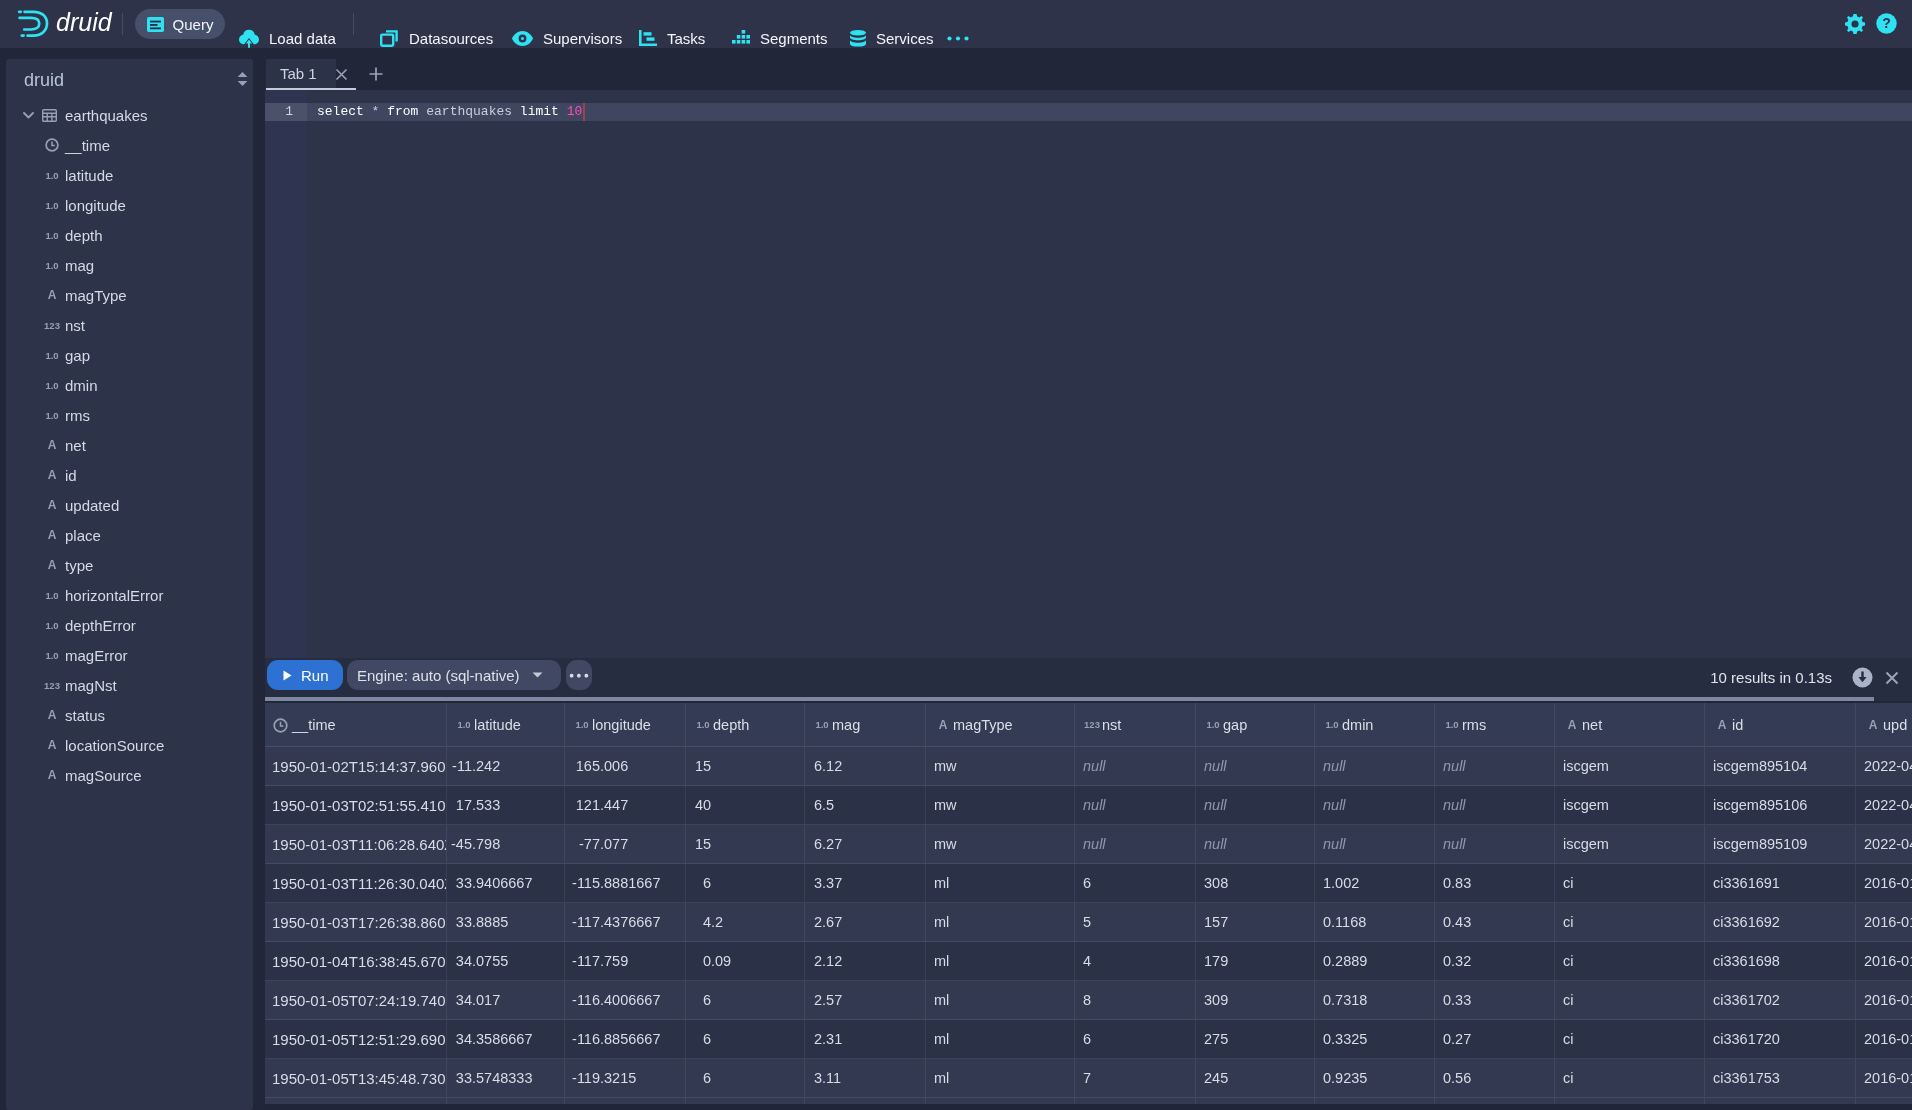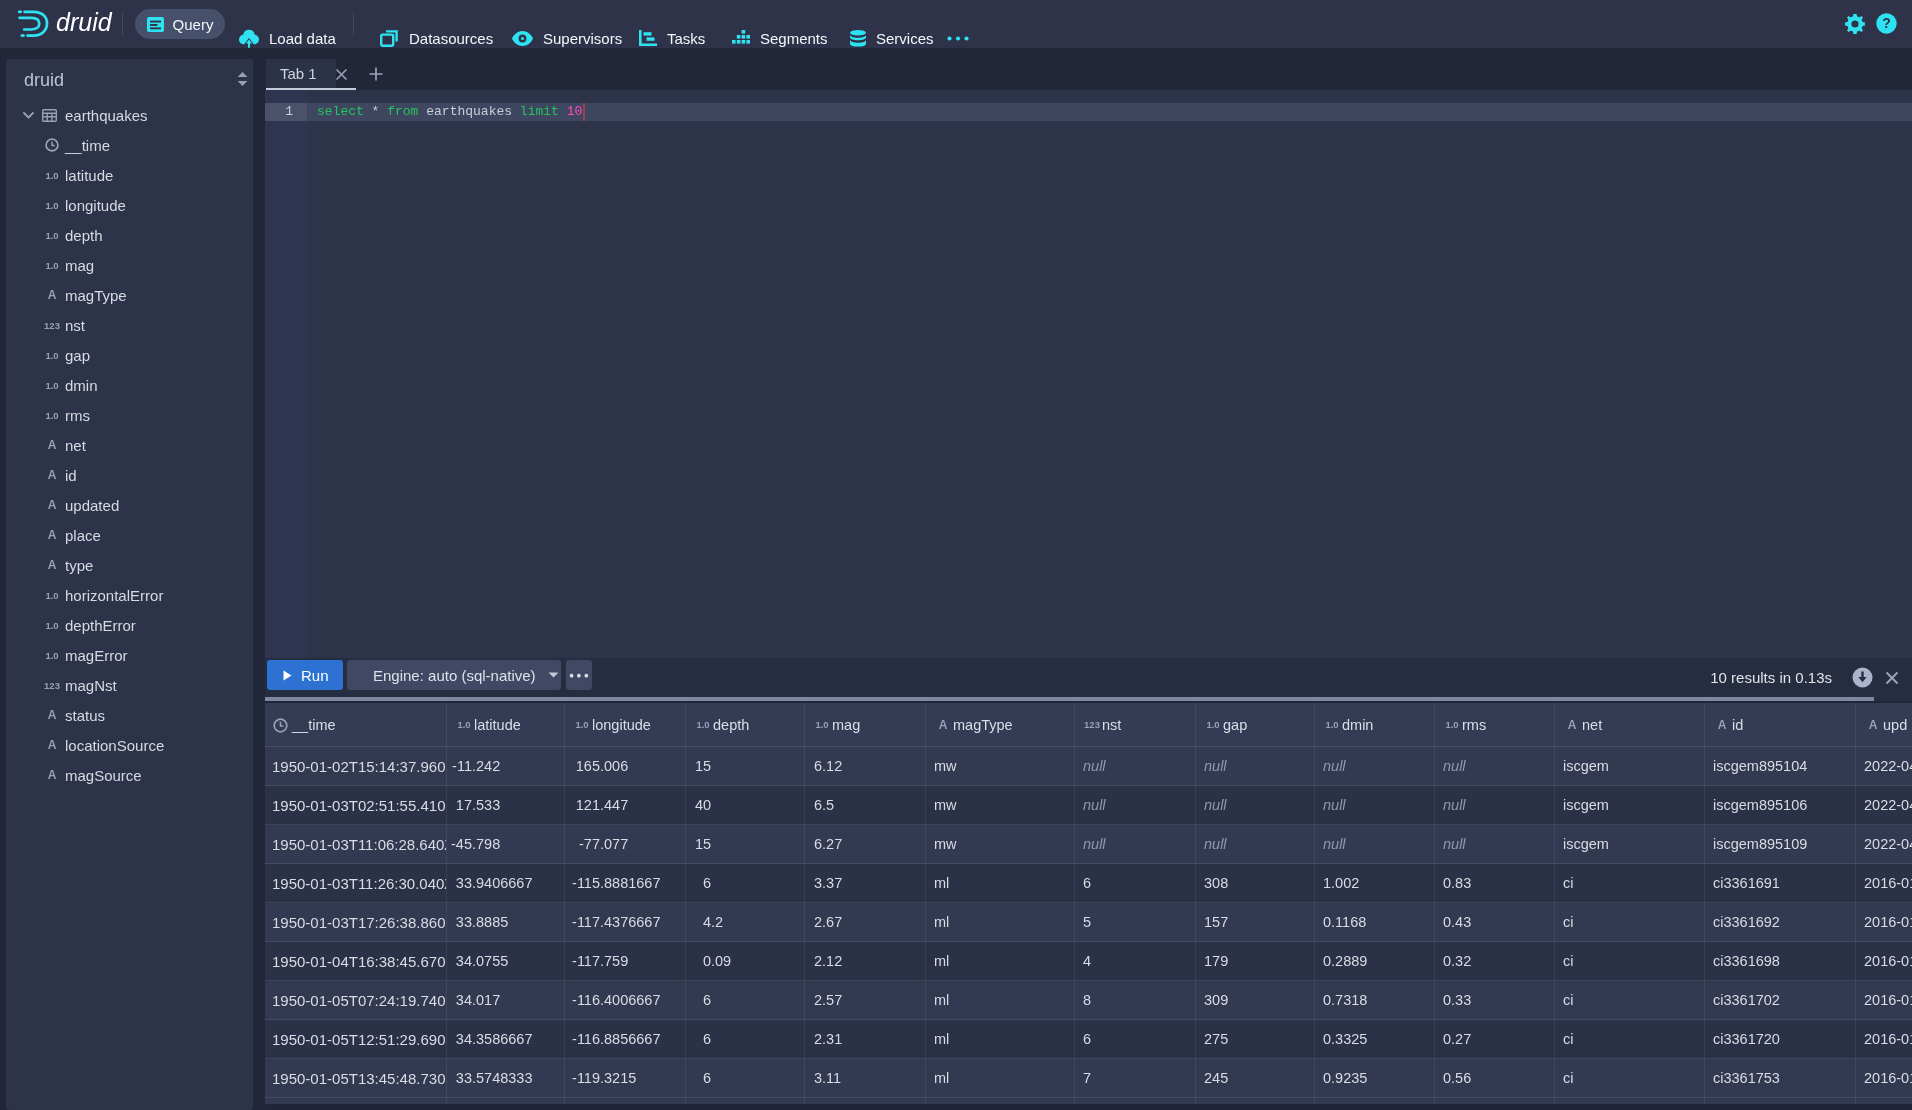--- a/index.html
+++ b/index.html
@@ -20,25 +20,25 @@
 
 #tabstrip{position:absolute;left:265px;top:52px;width:1647px;height:38px;background:#212638}
 #tab1{position:absolute;left:1px;top:7px;width:70px;height:31px;background:#2c3247;color:#ced4e0;font-size:15px}
 #tabline{position:absolute;left:1px;top:36px;width:90px;height:2.5px;background:#c5cbda}
 
 #editor{position:absolute;left:265px;top:90px;width:1647px;height:568px;background:#2d3349}
 #gutter{position:absolute;left:0;top:0;width:42px;height:568px;background:#2f3550}
 #gutline{position:absolute;left:0;top:13px;width:42px;height:18px;background:#4a5168;color:#ccd2de;font-family:"Liberation Mono",monospace;font-size:13px;line-height:18px;text-align:right;padding-right:14px}
 #codeline{position:absolute;left:42px;top:13px;width:1605px;height:18px;background:#3f4660}
 #code{position:absolute;left:52px;top:13px;height:18px;font-family:"Liberation Mono",monospace;font-size:13px;line-height:18px;white-space:pre;color:#c8cfdb}
-.kw{color:#22c55e}.num{color:#ff4cb8}
+.kw{color:#ffffff}.num{color:#ff4cb8}
 #cursor{position:absolute;left:318px;top:13px;width:2px;height:18px;background:#9c4352}
 
 #runbar{position:absolute;left:265px;top:658px;width:1647px;height:39px;background:#272d40}
-.btn{position:absolute;top:2px;height:30px;border-radius:3px;display:flex;align-items:center;color:#dce1ea;font-size:15px}
+.btn{position:absolute;top:2px;height:30px;border-radius:11px;display:flex;align-items:center;color:#dce1ea;font-size:15px}
 #runbtn{left:2px;width:76px;background:#2d72d2;color:#fff}
 #engbtn{left:82px;width:214px;background:#414863}
 #dots{left:301px;width:26px;background:#414863;justify-content:center}
 #status{position:absolute;right:80px;top:0;height:39px;display:flex;align-items:center;color:#dfe3ea;font-size:15px}
 
 #scrolltop{position:absolute;left:265px;top:697px;width:1647px;height:4px;background:#272d40}
 #scrollthumb{position:absolute;left:0;top:0;width:1609px;height:4px;background:#7e87a1}
 #results{position:absolute;left:265px;top:703px;width:1647px;height:401px;overflow:hidden}
 .trow{display:flex;width:1900px}
 .hrow{height:44px;background:#343b54}
@@ -296,21 +296,21 @@
 <div id="runbar">
     <div class="btn" id="runbtn">
       <span style="margin-left:16px;line-height:0">
         <svg width="9" height="11" viewBox="0 0 9 11">
           <path d="M0.5 0.5 L8.5 5.5 L0.5 10.5 Z" fill="#fff"></path>
         </svg>
       </span>
       <span style="margin-left:9px">Run</span>
     </div>
     <div class="btn" id="engbtn">
-      <span style="margin-left:26px">Engine: auto (sql-native)</span>
+      <span style="margin-left:10px">Engine: auto (sql-native)</span>
       <span style="margin-left:12px;line-height:0">
         <svg width="11" height="6" viewBox="0 0 11 6">
           <path d="M0.5 0.5 L5.5 5.5 L10.5 0.5 Z" fill="#c3c9d6"></path>
         </svg>
       </span>
     </div>
     <div class="btn" id="dots">
       <span style="color:#d6dbe6;font-size:8.5px;letter-spacing:2.2px;margin-left:2px">●●●</span>
     </div>
     <div id="status">10 results in 0.13s</div>

